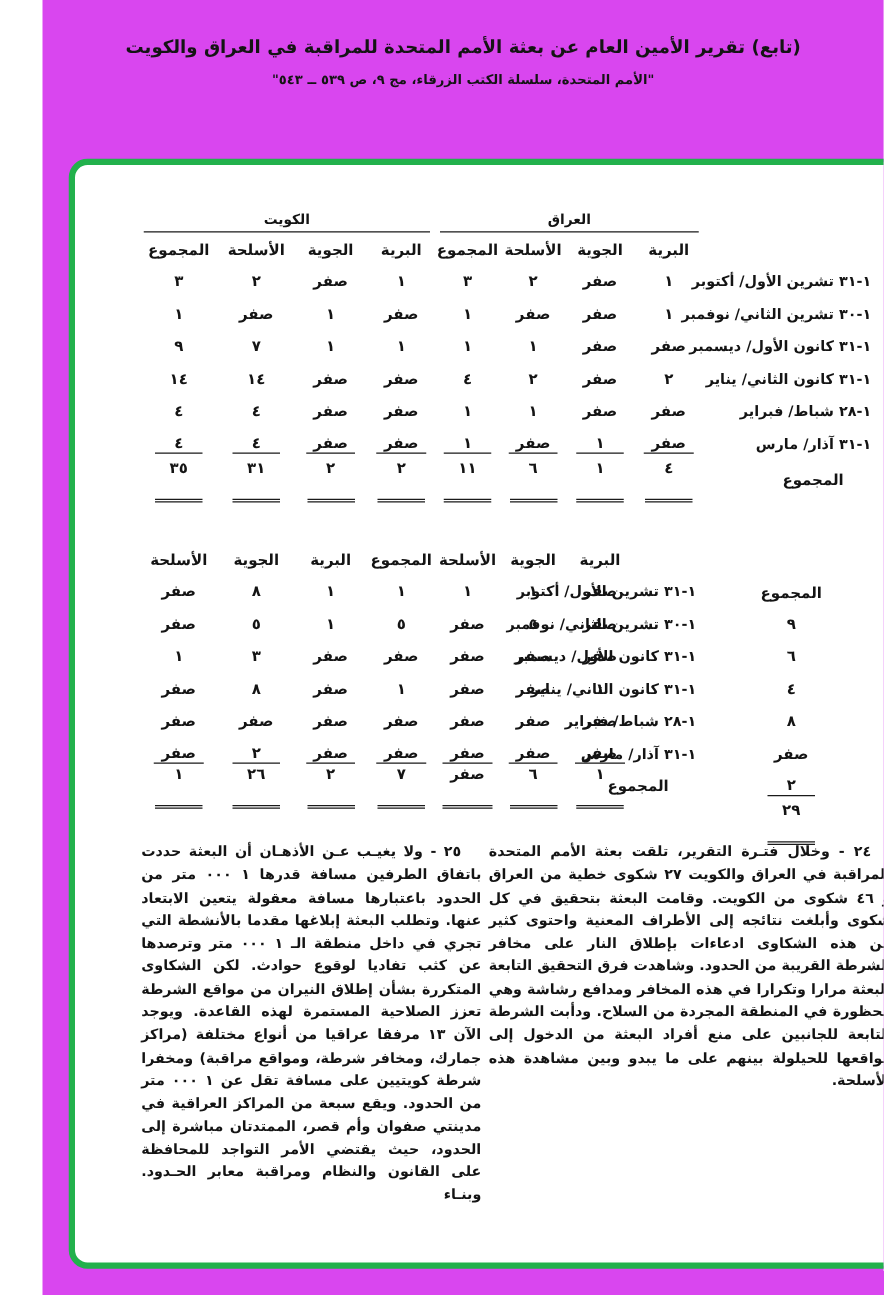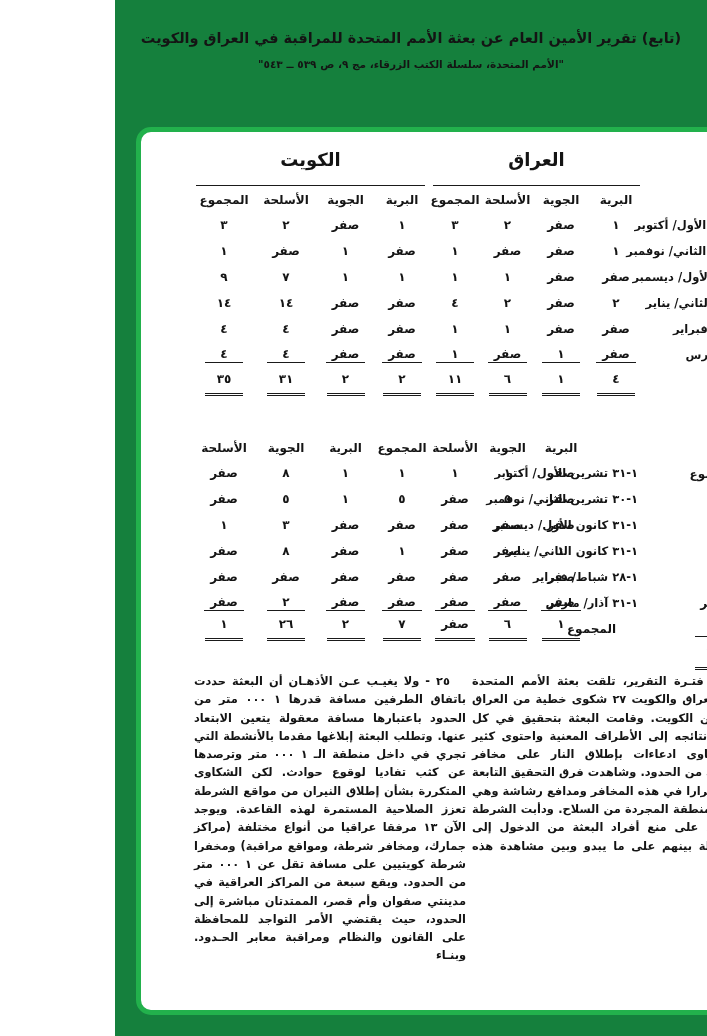--- a/index.html
+++ b/index.html
@@ -1,17 +1,17 @@
 <!DOCTYPE html>
 <html lang="ar" dir="rtl"><head>
 <meta charset="utf-8">
 <style>
   html,body{margin:0;padding:0;background:#ffffff;}
   .page{
-    position:relative;width:592px;height:1036px;background:#15803d;
+    position:relative;width:673px;height:1036px;background:#d946ef;
     font-family:"DejaVu Sans",sans-serif;color:#141414;direction:rtl;overflow:hidden;
   }
   
   .hdr{position:absolute;top:30px;left:0;right:0;text-align:center;font-weight:700;}
   .hdr .t1{font-size:14.5px;margin-bottom:12px;}
   .hdr .t2{font-size:14.5px;margin-bottom:9px;}
   .hdr .t3{font-size:10.5px;}
   
   .frame{
     position:absolute;left:21px;top:127px;width:667px;height:888px;
@@ -20,27 +20,27 @@
   
   .tset{
     position:absolute;right:14px;display:grid;direction:rtl;
     grid-template-columns:140px 56px 54px 53px 52px 54px 59px 60px 64px;
     grid-template-rows:30px 26px repeat(6,26px) 32px;
   }
   .tset .c{display:flex;align-items:center;justify-content:center;font-size:12px;font-weight:700;}
   .tset .date{justify-content:flex-start;padding-right:6px;font-size:11.5px;white-space:nowrap;font-weight:700;}
   .tset .title{
     grid-column:span 4;border-bottom:1.5px solid #1a1a1a;margin:0 4px;
-    align-items:flex-end;justify-content:center;padding-bottom:15px;
-    font-size:18px;white-space:nowrap;
+    align-items:flex-end;justify-content:center;padding-bottom:3px;
+    font-size:11px;white-space:nowrap;
   }
   .tset .head{align-items:flex-end;padding-bottom:5px;}
   .tset .tlabel{padding-right:28px;font-size:12px;}
   .ru{border-bottom:1.3px solid #1a1a1a;padding:0 6px 1px;min-width:26px;text-align:center;display:inline-block;}
-  .rt{border-bottom:3px double #1a1a1a;padding:0 6px 7px;min-width:26px;text-align:center;display:inline-block;}
+  .rt{border-bottom:3px double #1a1a1a;padding:0 6px 18px;min-width:26px;text-align:center;display:inline-block;}
   
   .cols{position:absolute;top:540px;right:4px;width:600px;display:flex;direction:rtl;gap:6px;}
   .colR{width:322px;}
   .colL{width:272px;}
   .cols p{
     margin:0;font-size:11.4px;font-weight:700;line-height:18.3px;
     text-align:justify;
   }
   .cols p.ind{text-indent:16px;}
   .cols p.cont{text-align-last:justify;}

